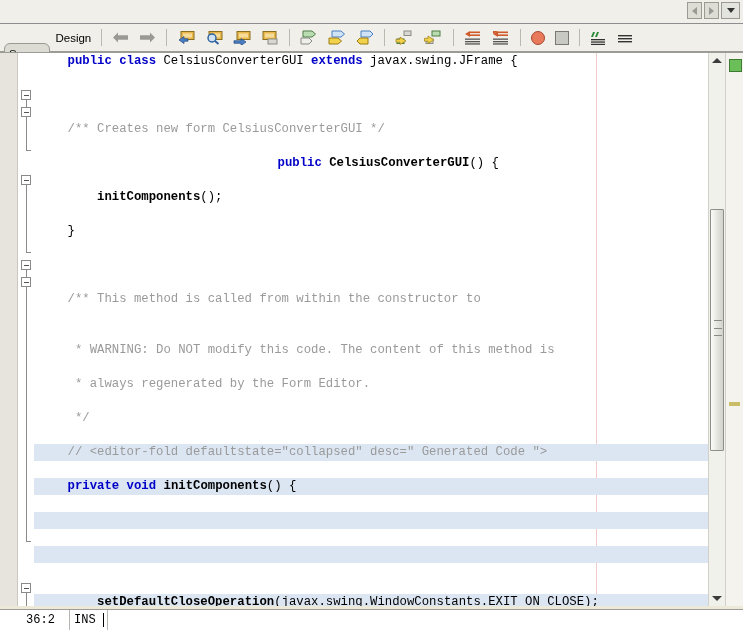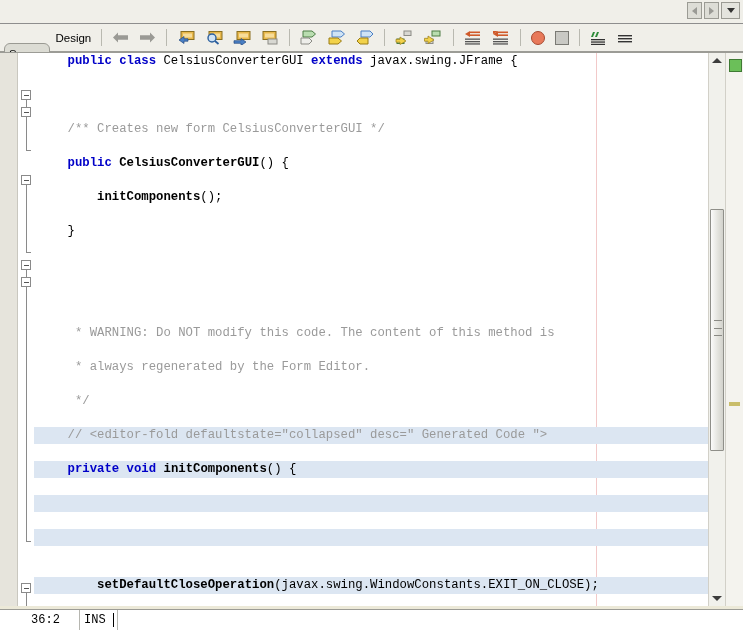--- a/index.html
+++ b/index.html
@@ -145,21 +145,21 @@
     position:absolute;left:0;right:0;bottom:0;height:21px;
     background:#ffffff;border-top:1px solid #9c9c96;
     display:flex;align-items:center;
     box-sizing:border-box;
   }
   .st-cell{
     height:20px;display:flex;align-items:center;justify-content:center;
     font-family:"Liberation Mono","DejaVu Sans Mono",monospace;font-size:12px;color:#000;
     border-right:1px solid #b6b6b0;box-sizing:border-box;
   }
-  .st-pos{width:80px;padding-left:12px;}
+  .st-pos{width:70px;padding-left:12px;}
   .st-ins{width:38px;position:relative;padding-left:4px;justify-content:flex-start;}
   .caret{position:absolute;right:3px;top:3px;width:1px;height:14px;background:#000;}
   .st-rest{flex:1;border-right:none;}
 </style>
 </head>
 <body>
 
 <div class="app">
 
   <div class="tabstrip">
@@ -342,24 +342,25 @@
         <div class="foldend" style="top: 488px;"></div>
         <div class="foldmark" style="top: 530px;"></div>
         <div class="foldline" style="top: 540px; height: 33px;"></div>
       </div>
 
     <div class="code-area" id="code-area">
       <div class="margin-line" id="margin-line" style="left: 562px;"></div>
     <div class="line" style="top: 0px;"><span class="pl">    </span><span class="kw">public</span><span class="pl"> </span><span class="kw">class</span><span class="pl"> CelsiusConverterGUI </span><span class="kw">extends</span><span class="pl"> javax.swing.JFrame {</span></div>
         <div class="line" style="top: 17px;">&nbsp;</div>
         <div class="line" style="top: 34px;"><span class="cm">    /** Creates new form CelsiusConverterGUI */</span></div>
-        <div class="line" style="top: 51px;"><span class="pl">    </span><span class="kw">public</span><span class="pl"> </span><span class="bold">CelsiusConverterGUI</span><span class="pl">() {</span></div>
+        <div class="line" style="top: 51px; text-align: center;"><span class="pl">    </span><span class="kw">public</span><span class="pl"> </span><span class="bold">CelsiusConverterGUI</span><span class="pl">() {</span></div>
         <div class="line" style="top: 68px;"><span class="pl">        </span><span class="bold">initComponents</span><span class="pl">();</span></div>
         <div class="line" style="top: 85px;"><span class="pl">    }</span></div>
         <div class="line" style="top: 102px;">&nbsp;</div>
+        <div class="line" style="top: 119px;"><span class="cm">    /** This method is called from within the constructor to</span></div>
         <div class="line" style="top: 153px;"><span class="cm">     * WARNING: Do NOT modify this code. The content of this method is</span></div>
         <div class="line" style="top: 170px;"><span class="cm">     * always regenerated by the Form Editor.</span></div>
         <div class="line" style="top: 187px;"><span class="cm">     */</span></div>
         <div class="line selblue" style="top: 204px;"><span class="cm">    // &lt;editor-fold defaultstate="collapsed" desc=" Generated Code "&gt;</span></div>
         <div class="line selblue" style="top: 221px;"><span class="pl">    </span><span class="kw">private</span><span class="pl"> </span><span class="kw">void</span><span class="pl"> </span><span class="bold">initComponents</span><span class="pl">() {</span></div>
         <div class="line selblue" style="top: 238px;">&nbsp;</div>
         <div class="line selblue" style="top: 255px;">&nbsp;</div>
         <div class="line selblue" style="top: 286px;"><span class="pl">        </span><span class="bold">setDefaultCloseOperation</span><span class="pl">(javax.swing.WindowConstants.EXIT_ON_CLOSE);</span></div>
       </div>
 

